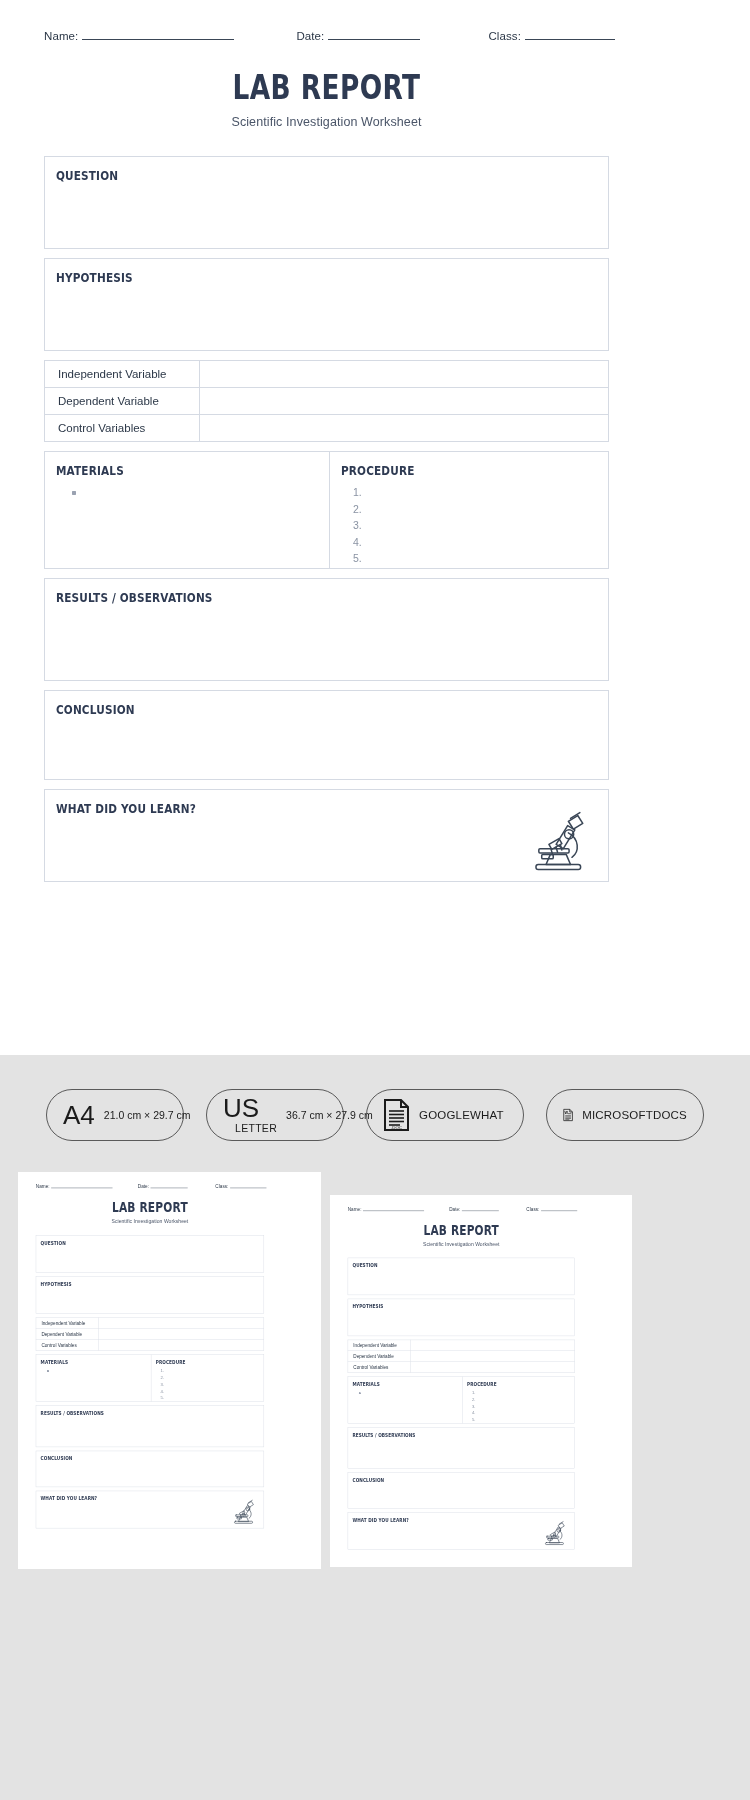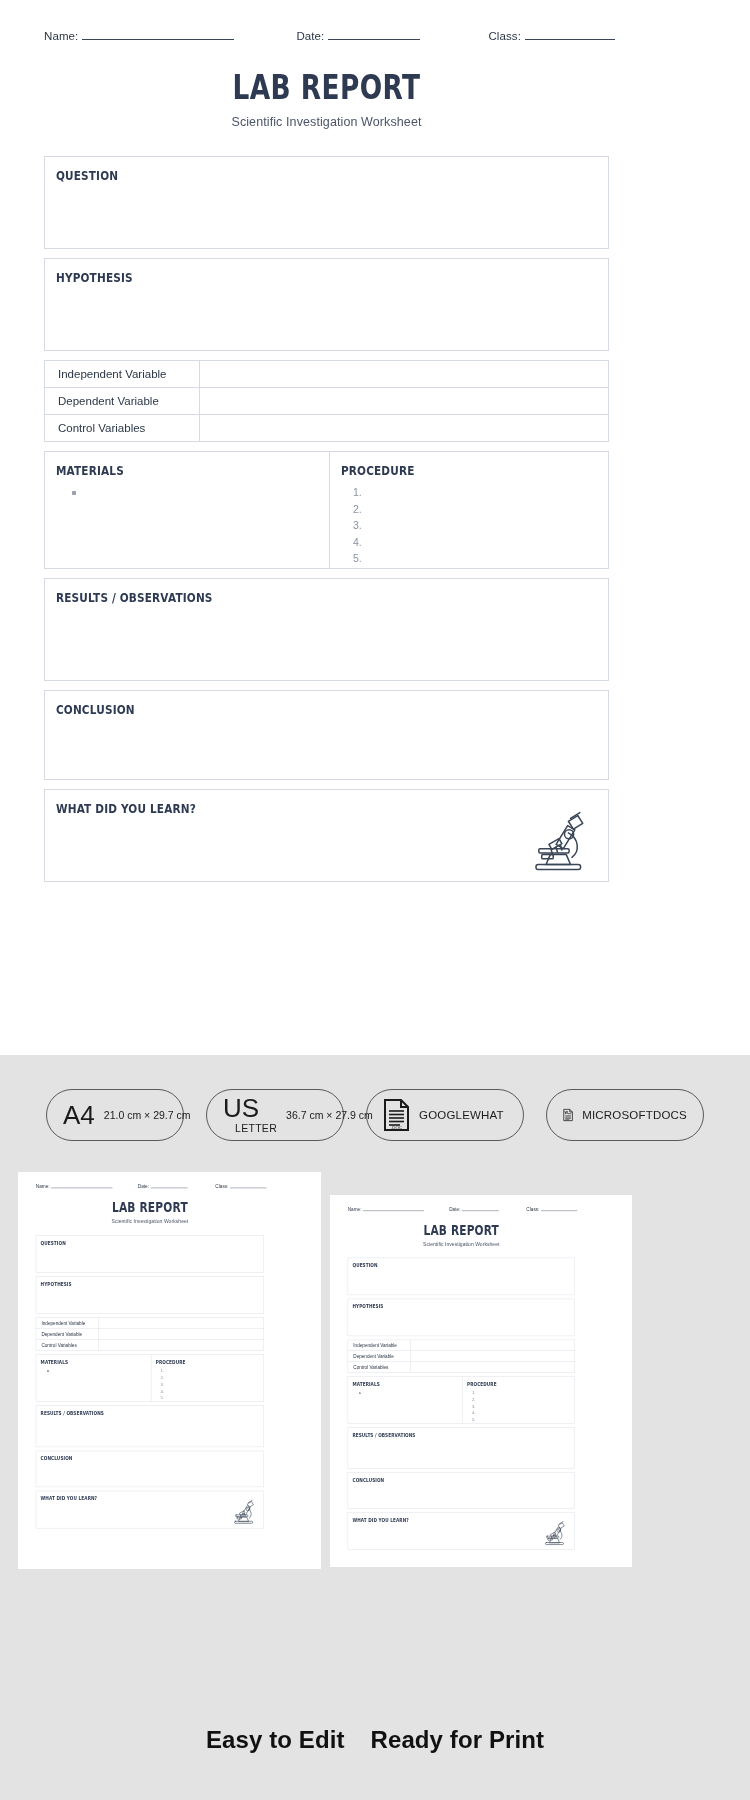--- a/index.html
+++ b/index.html
@@ -618,18 +618,14 @@
         <path d="M46 60 L48 67"></path>
         <path d="M52 57 L54 64"></path>
       </svg>
     </div>
 
   </div>
 </div>
       </div>
   </div>
 
-  <div class="promo-caption">
-    <span>Easy to Edit</span>
-    <span>Ready for Print</span>
-  </div>
 
 </div>
 
 </body></html>

